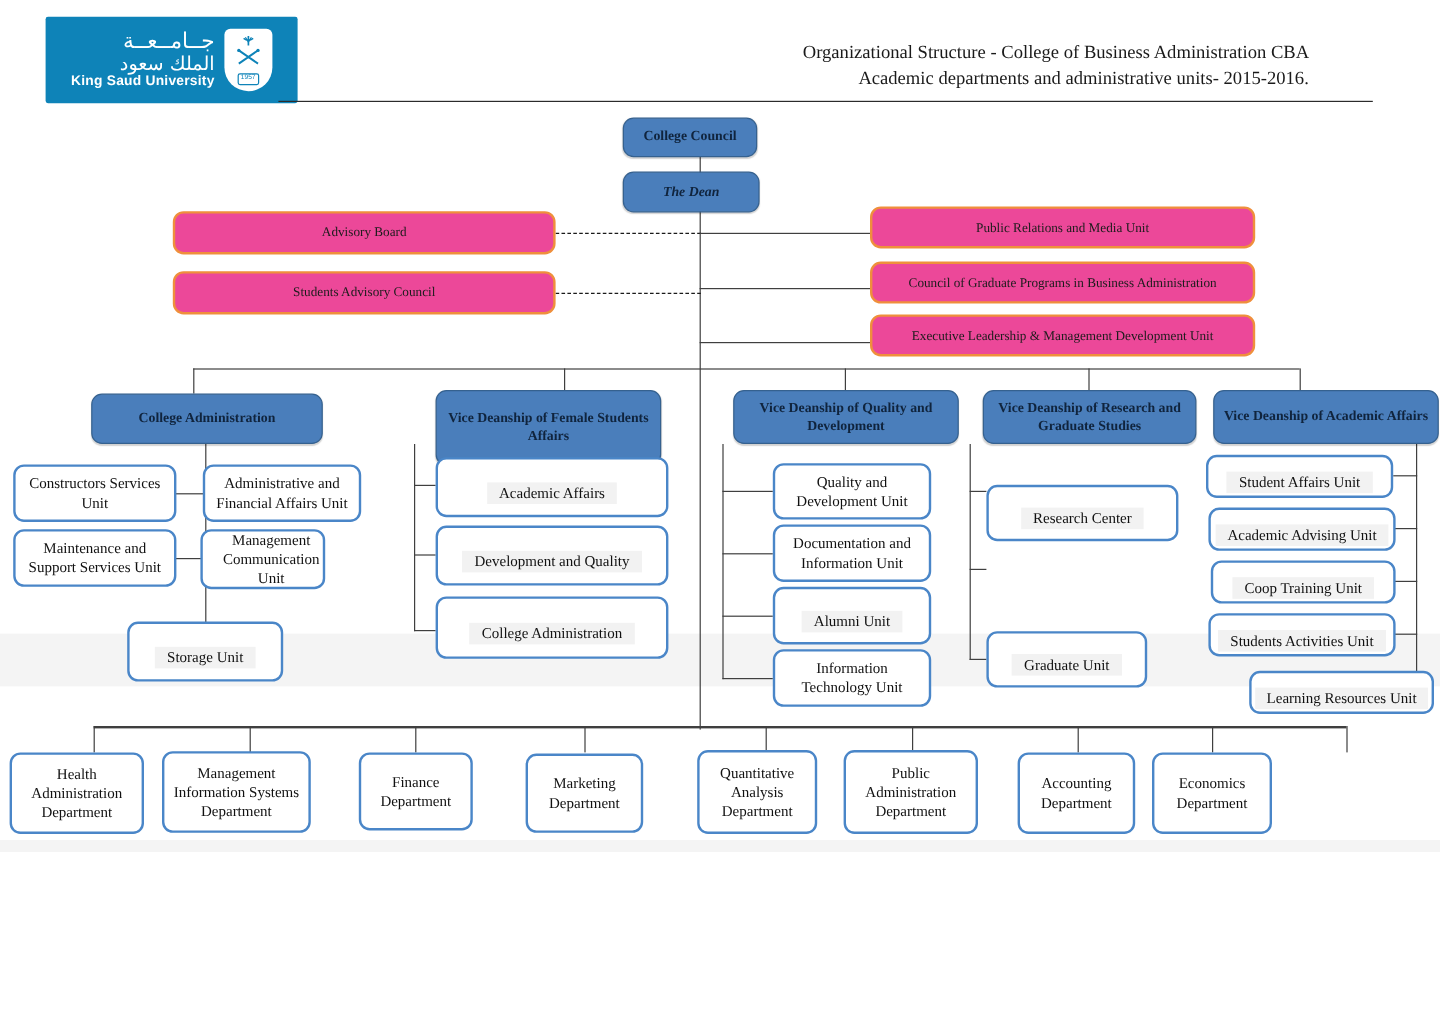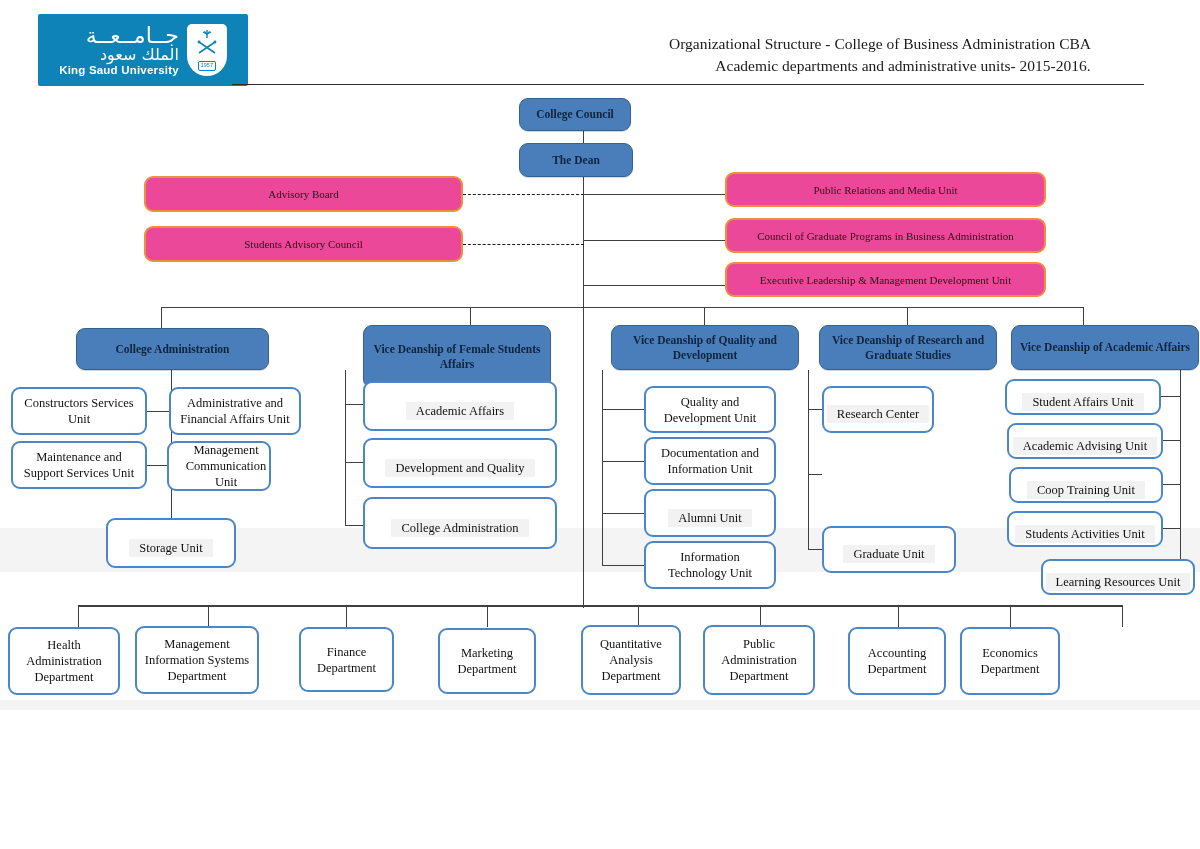--- a/index.html
+++ b/index.html
@@ -13,21 +13,21 @@
   #page{position:absolute;left:0;top:0;width:1200px;height:849px;}
 
   
   .logo{
     position:absolute;left:38px;top:14px;width:210px;height:72px;
     background:#0e83b8;border-radius:2px;
     display:flex;align-items:center;justify-content:center;
   }
   .logo-inner{display:flex;align-items:center;gap:8px;}
   .logo-text{display:flex;flex-direction:column;align-items:flex-end;line-height:1.05;}
-  .logo-ar1{color:#ffffff;font-size:22px;letter-spacing:2px;font-family:"DejaVu Sans",sans-serif;}
+  .logo-ar1{color:#ffffff;font-size:18px;letter-spacing:2px;font-family:"DejaVu Sans",sans-serif;}
   .logo-ar2{color:#ffffff;font-size:16px;letter-spacing:1px;font-family:"DejaVu Sans",sans-serif;}
   .logo-en{color:#ffffff;font-size:11.5px;font-weight:bold;font-family:"Liberation Sans",sans-serif;letter-spacing:.2px;margin-top:1px;}
   .crest{
     width:40px;height:52px;background:#ffffff;
     border-radius:5px 5px 20px 20px;
     display:flex;flex-direction:column;align-items:center;justify-content:center;
     gap:2px;
   }
   .crest svg{display:block;}
   .crest-year{
@@ -167,21 +167,21 @@
   <div class="ln lnv" style="left:487px;top:605px;height:22px;"></div>
   <div class="ln lnv" style="left:638px;top:605px;height:22px;"></div>
   <div class="ln lnv" style="left:760px;top:605px;height:22px;"></div>
   <div class="ln lnv" style="left:898px;top:605px;height:22px;"></div>
   <div class="ln lnv" style="left:1010px;top:605px;height:22px;"></div>
   <div class="ln lnv" style="left:1122px;top:605px;height:22px;"></div>
 
   <div class="box b-blue" style="left:519px;top:98px;width:112px;height:33px;">
     <span>College Council</span>
   </div>
-  <div class="box b-blue" style="left:519px;top:143px;width:114px;height:34px;">
+  <div class="box b-blue" style="left:519px;top:143px;width:114px;height:34px;font-style:italic;">
     <span>The Dean</span>
   </div>
 
   <div class="box b-orange" style="left:144px;top:176px;width:319px;height:36px;">
     <span>Advisory Board</span>
   </div>
   <div class="box b-orange" style="left:144px;top:226px;width:319px;height:36px;">
     <span>Students Advisory Council</span>
   </div>
 
@@ -243,21 +243,21 @@
   <div class="box b-white midalign" style="left:644px;top:437px;width:132px;height:48px;">
     <span>Documentation and Information Unit</span>
   </div>
   <div class="box b-white topalign" style="left:644px;top:489px;width:132px;height:48px;">
     <span>Alumni Unit</span>
   </div>
   <div class="box b-white midalign" style="left:644px;top:541px;width:132px;height:48px;">
     <span>Information Technology Unit</span>
   </div>
 
-  <div class="box b-white topalign" style="left:822px;top:386px;width:112px;height:47px;font-family:Liberation Serif, serif;">
+  <div class="box b-white topalign" style="left:822px;top:404px;width:160px;height:47px;font-family:Liberation Serif, serif;">
     <span>Research Center</span>
   </div>
   <div class="box b-white topalign" style="left:822px;top:526px;width:134px;height:47px;">
     <span>Graduate Unit</span>
   </div>
 
   <div class="box b-white topalign" style="left:1005px;top:379px;width:156px;height:36px;">
     <span>Student Affairs Unit</span>
   </div>
   <div class="box b-white topalign" style="left:1007px;top:423px;width:156px;height:36px;">

